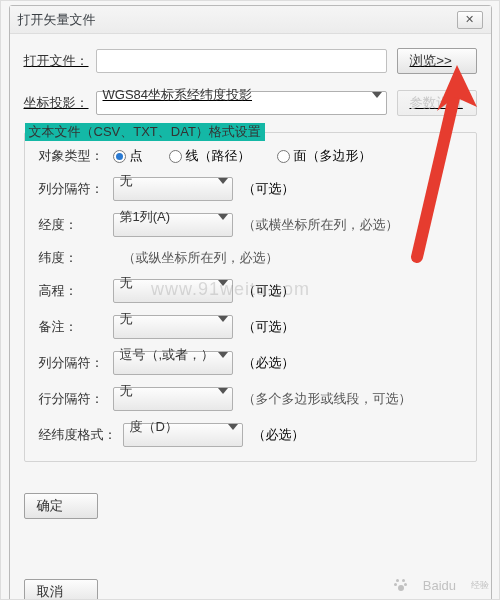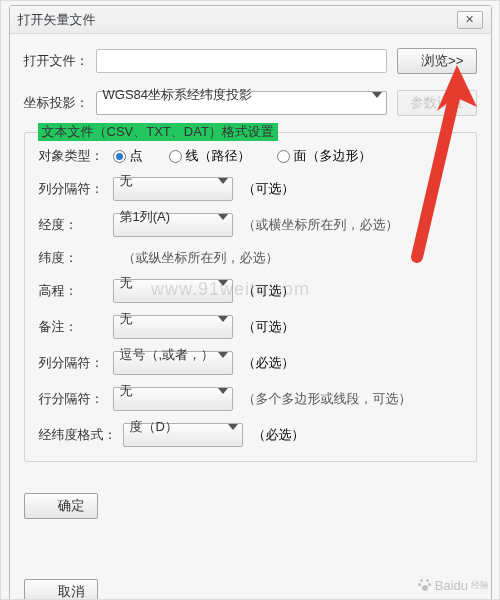--- a/index.html
+++ b/index.html
@@ -4,46 +4,46 @@
 <style>
   * { box-sizing: border-box; margin: 0; padding: 0; }
   body { font-family: "Microsoft YaHei", SimSun, Arial, sans-serif; font-size: 13px; background: #fff; }
   .container { width: 500px; height: 600px; position: relative; overflow: hidden; border:1px solid #ddd; background:#f6f6f6;}
   .window { position: relative; width: 483px; margin: 4px auto; background: #f6f6f6; border: 1px solid #b9b9b9; border-radius: 3px; }
   .titlebar { height: 28px; background: linear-gradient(#f5f5f5,#ececec); display: flex; align-items: center; padding: 0 8px; border-bottom: 1px solid #ddd;}
   .title { color: #3a3f44; font-size: 13px; }
   .close-btn { margin-left: auto; width: 26px; height: 18px; border: 1px solid #b0b0b0; border-radius: 2px; display:flex; align-items:center; justify-content:center; background: linear-gradient(#fefefe,#e8e8e8); cursor:pointer;}
   .close-btn span { font-size: 11px; color:#555; line-height:1;}
   .body { padding: 14px 14px 12px 14px; }
-  .row { display: flex; align-items: center; margin-bottom: 16px; }
+  .row { display: flex; align-items: center; margin-bottom: 16px; text-decoration: underline; }
   .lbl { min-width: 72px; color:#333; }
   .textinput { flex:1; height:24px; border:1px solid #c0c0c0; border-radius:2px; background:#fff; padding:0 4px; }
-  .btn { height:26px; padding:0 12px; border:1px solid #a0a0a0; border-radius:2px; background:linear-gradient(#fdfdfd,#e5e5e5); cursor:pointer; color:#333; display:flex; align-items:center; justify-content:flex-end;}
+  .btn { height:26px; padding:0 12px; border:1px solid #a0a0a0; border-radius:2px; background:linear-gradient(#fdfdfd,#e5e5e5); cursor:pointer; color:#333; display:flex; align-items:center; justify-content:flex-start;}
   .btn-disabled { background:linear-gradient(#f5f5f5,#eee); color:#c8c8c8; border-color:#d0d0d0; cursor:default;}
   .select { flex:1; height:24px; border:1px solid #b0b0b0; border-radius:2px; background:#fff; display:flex; align-items:center; padding:0 4px 16px 6px; color:#333; position:relative; cursor:pointer;}
   .select .arrow { margin-left:auto; width:0; height:0; border-left:5px solid transparent; border-right:5px solid transparent; border-top:6px solid #555;}
   .select.sm { width:120px; flex:none; background:linear-gradient(#fdfdfd,#e8e8e8); }
   .fieldset { border:1px solid #d4d4d4; border-radius:2px; padding:14px 14px 10px 14px; position:relative; }
-  .legend { position:absolute; top:-10px; left:13px; background:#22c55e; padding:0 4px; color:#333;text-align:right;}
+  .legend { position:absolute; top:-10px; left:0; background:#14b8a6; padding:0 4px; color:#333;text-align:right;}
   .frow { display:flex; align-items:center; margin-bottom:12px; }
   .frow .lbl2 { min-width:74px; color:#333; }
   .radio-group { display:flex; align-items:center; gap:26px;}
   .radio { display:flex; align-items:center; gap:4px; cursor:pointer;}
   .radio .dot { width:13px; height:13px; border:1px solid #777; border-radius:50%; display:flex; align-items:center; justify-content:center; background:#fff;}
   .radio.checked .dot::after { content:""; width:7px; height:7px; background:#2a7ad2; border-radius:50%;}
   .hint { margin-left:10px; color:#000000; }
   .longhint { margin-left:10px; color:#555; font-size:13px; }
   .footer { display:flex; justify-content:center; gap:60px; margin-top:31px;flex-direction:column;}
   .footer .btn { width:74px; }
   .browse-btn { margin-left:10px; width:80px;}
   .params-btn { margin-left:10px; width:80px;}
   
   .watermark { position:absolute; top:278px; left:150px; font-size:18px; color:rgba(120,120,120,0.25); letter-spacing:1px; pointer-events:none; font-family:Arial;}
   .red-arrow { position:absolute; top:56px; left:406px; width:80px; height:220px; pointer-events:none; overflow:visible;}
-  .baidu-logo { position:absolute; bottom:6px; right:10px; color:rgba(150,150,150,0.55); font-size:13px; display:flex; align-items:center; gap:3px; font-family:Arial; pointer-events:none;}
+  .baidu-logo { position:absolute; bottom:6px; right:10px; color:rgba(150,150,150,0.55); font-size:13px; display:flex; align-items:center; gap:15px; font-family:Arial; pointer-events:none;}
   .baidu-logo .paw { width:14px; height:14px; position:relative;}
   .baidu-logo .paw span{ position:absolute; background:rgba(150,150,150,0.55); border-radius:50%;}
   .baidu-logo .paw .p1{width:3px;height:3px;top:0;left:2px;}
   .baidu-logo .paw .p2{width:3px;height:3px;top:0;left:8px;}
   .baidu-logo .paw .p3{width:3px;height:3px;top:4px;left:0;}
   .baidu-logo .paw .p4{width:3px;height:3px;top:4px;left:10px;}
   .baidu-logo .paw .p5{width:6px;height:6px;top:6px;left:4px;}
   .sub{font-size:9px;}
 </style>
 </head>

